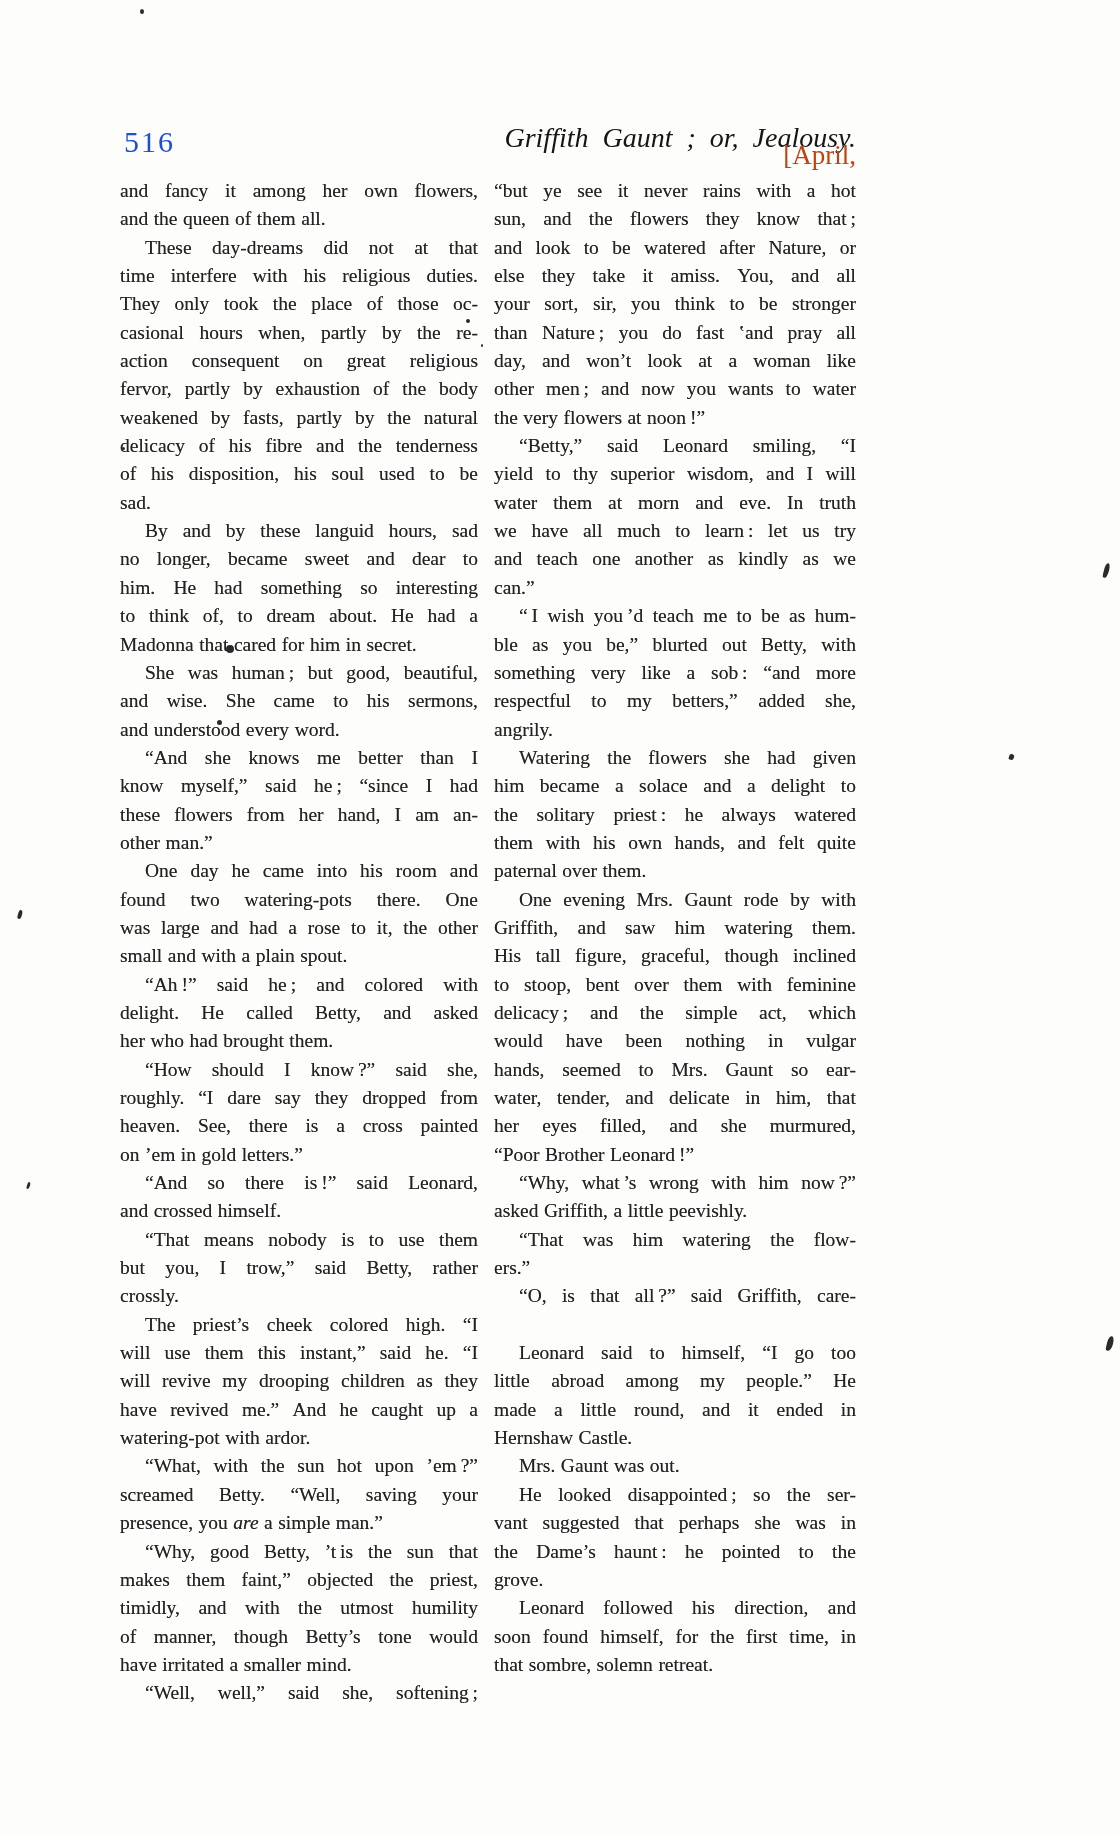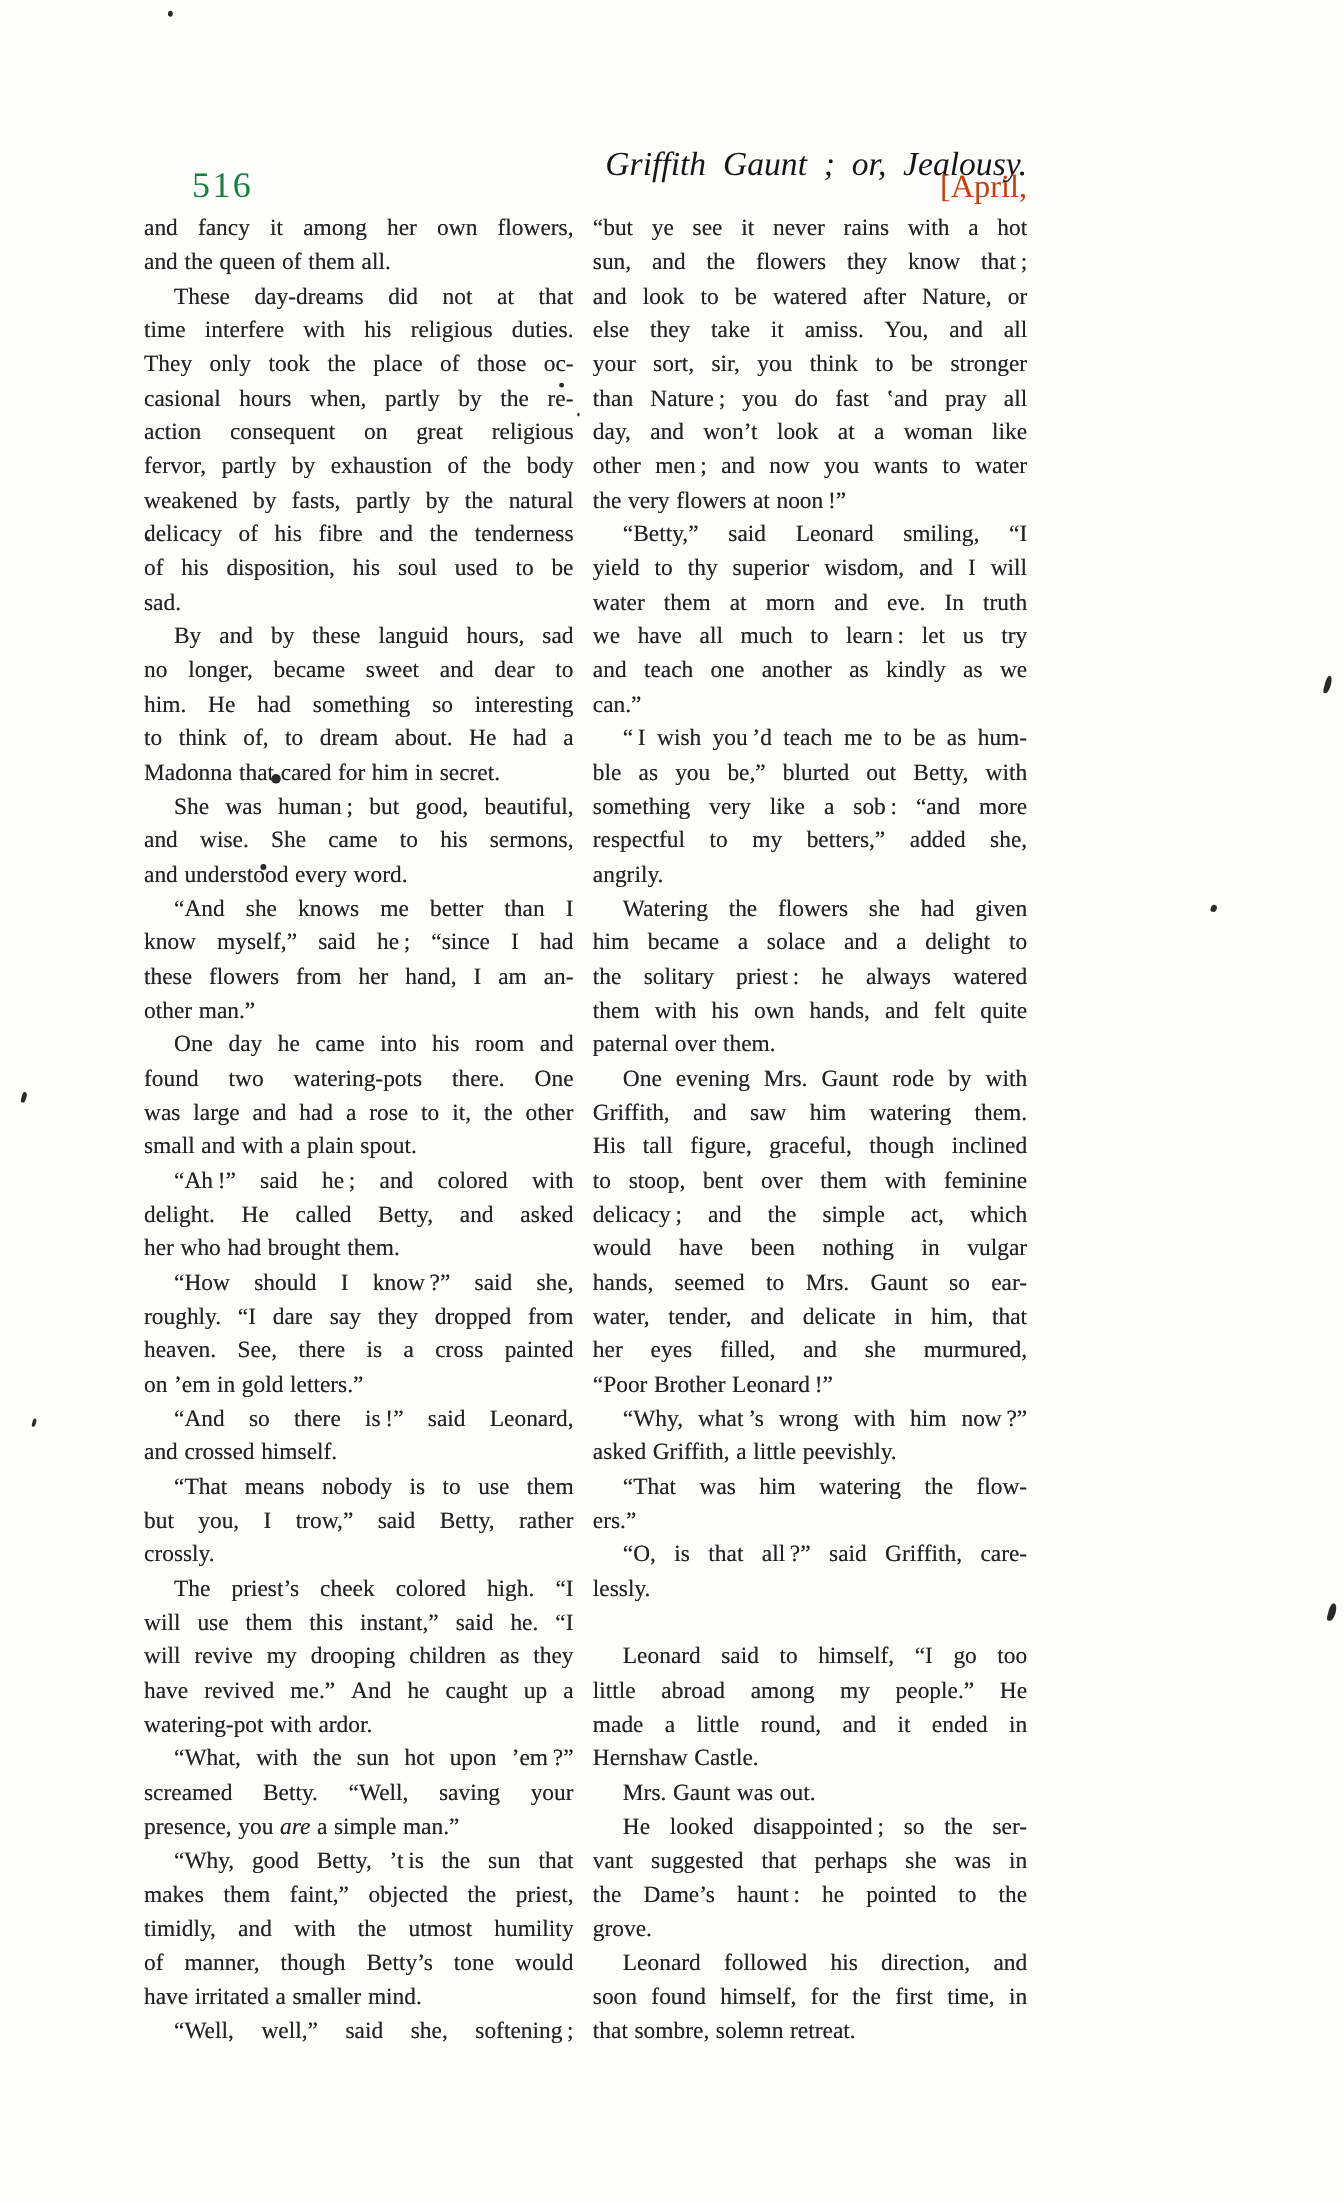--- a/index.html
+++ b/index.html
@@ -7,22 +7,22 @@
     width:1120px;height:1837px;
     background:#fdfdfc;
     font-family:"Liberation Serif", serif;
     color:#1f1f1f;
     position:relative;
     overflow:hidden;
   }
   .page{position:absolute;inset:0;}
   .header{position:absolute;top:122px;left:120px;width:736px;height:44px;}
   .page-number{
-    position:absolute;left:4px;top:16px;
-    font-size:30px;letter-spacing:2px;color:#15803d;margin-left:36px;
+    position:absolute;left:4px;top:3px;
+    font-size:30px;letter-spacing:2px;color:#1d4ed8;
   }
   .page-title{
     position:absolute;left:0;right:0;top:0;text-align:right;
     font-style:italic;font-size:28px;word-spacing:7px;color:#161616;
   }
   .page-date{
     position:absolute;right:0;top:18px;font-size:27px;color:#c2410c;
   }
   .col{
     position:absolute;top:177px;
@@ -827,23 +827,20 @@
       </div>
       <div class="line indent">
         <span>“O,</span>
         <span>is</span>
         <span>that</span>
         <span>all ?”</span>
         <span>said</span>
         <span>Griffith,</span>
         <span>care-</span>
       </div>
-      <div class="line last">
-        <span>lessly.</span>
-      </div>
       <div class="line spacer"></div>
       <div class="line indent">
         <span>Leonard</span>
         <span>said</span>
         <span>to</span>
         <span>himself,</span>
         <span>“I</span>
         <span>go</span>
         <span>too</span>
       </div>

